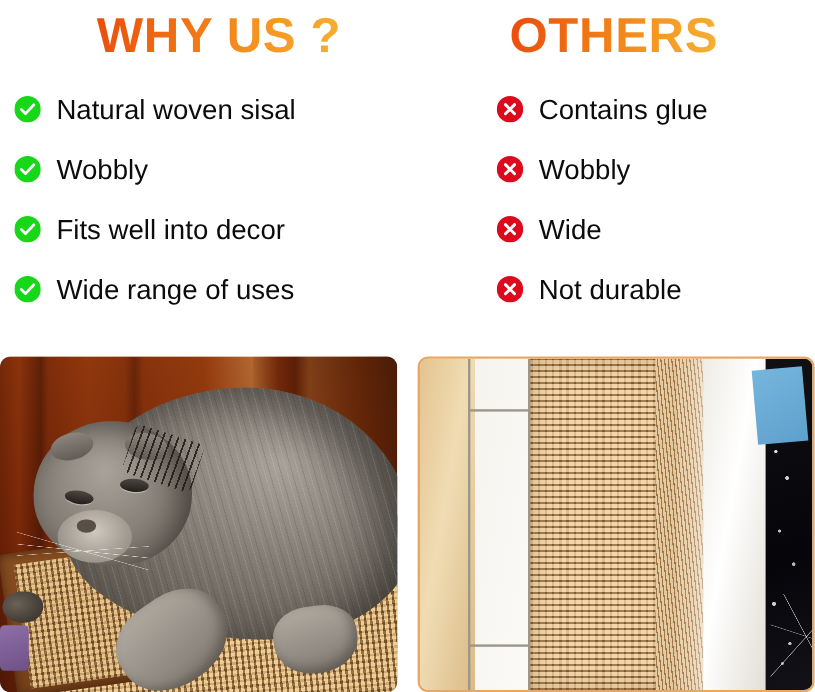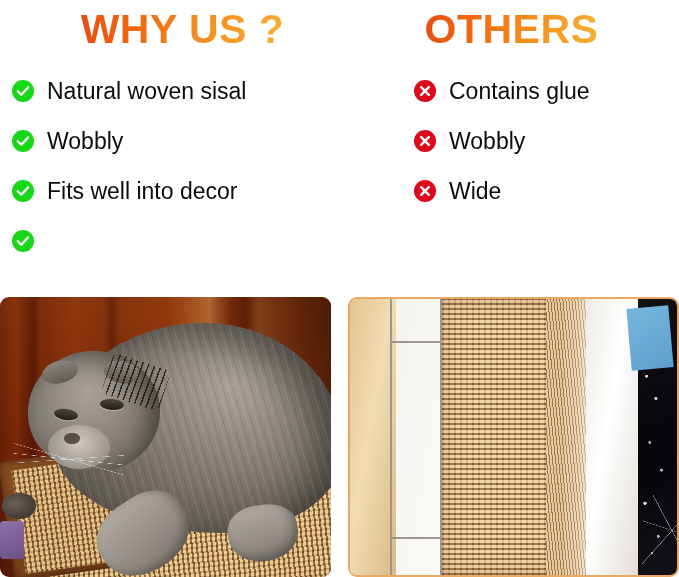--- a/index.html
+++ b/index.html
@@ -394,20 +394,21 @@
       <span class="row-label">Fits well into decor</span>
     </div>
 
     <div class="list-row">
       <span class="badge">
         <svg viewBox="0 0 22 22" xmlns="http://www.w3.org/2000/svg">
           <circle cx="11" cy="11" r="11" fill="#17d719"></circle>
           <path d="M5.8 11.3 L9.3 14.7 L16.2 7.3" fill="none" stroke="#ffffff" stroke-width="2.3" stroke-linecap="round" stroke-linejoin="round"></path>
         </svg>
       </span>
+      <span class="row-label">Wide range of uses</span>
     </div>
 
   </div>
 
   <div class="column column-cons">
 
     <div class="list-row">
       <span class="badge">
         <svg viewBox="0 0 22 22" xmlns="http://www.w3.org/2000/svg">
           <circle cx="11" cy="11" r="11" fill="#dd0a1e"></circle>
@@ -430,20 +431,29 @@
     <div class="list-row">
       <span class="badge">
         <svg viewBox="0 0 22 22" xmlns="http://www.w3.org/2000/svg">
           <circle cx="11" cy="11" r="11" fill="#dd0a1e"></circle>
           <path d="M7.2 7.2 L14.8 14.8 M14.8 7.2 L7.2 14.8" fill="none" stroke="#ffffff" stroke-width="2.4" stroke-linecap="round"></path>
         </svg>
       </span>
       <span class="row-label">Wide</span>
     </div>
 
+    <div class="list-row">
+      <span class="badge">
+        <svg viewBox="0 0 22 22" xmlns="http://www.w3.org/2000/svg">
+          <circle cx="11" cy="11" r="11" fill="#dd0a1e"></circle>
+          <path d="M7.2 7.2 L14.8 14.8 M14.8 7.2 L7.2 14.8" fill="none" stroke="#ffffff" stroke-width="2.4" stroke-linecap="round"></path>
+        </svg>
+      </span>
+      <span class="row-label">Not durable</span>
+    </div>
 
   </div>
 </div>
 
 <div class="photos">
 
   <div class="photo-frame photo-left">
     <div class="photo-canvas">
       <div class="wood-wall"></div>
       <div class="wood-shadow"></div>

